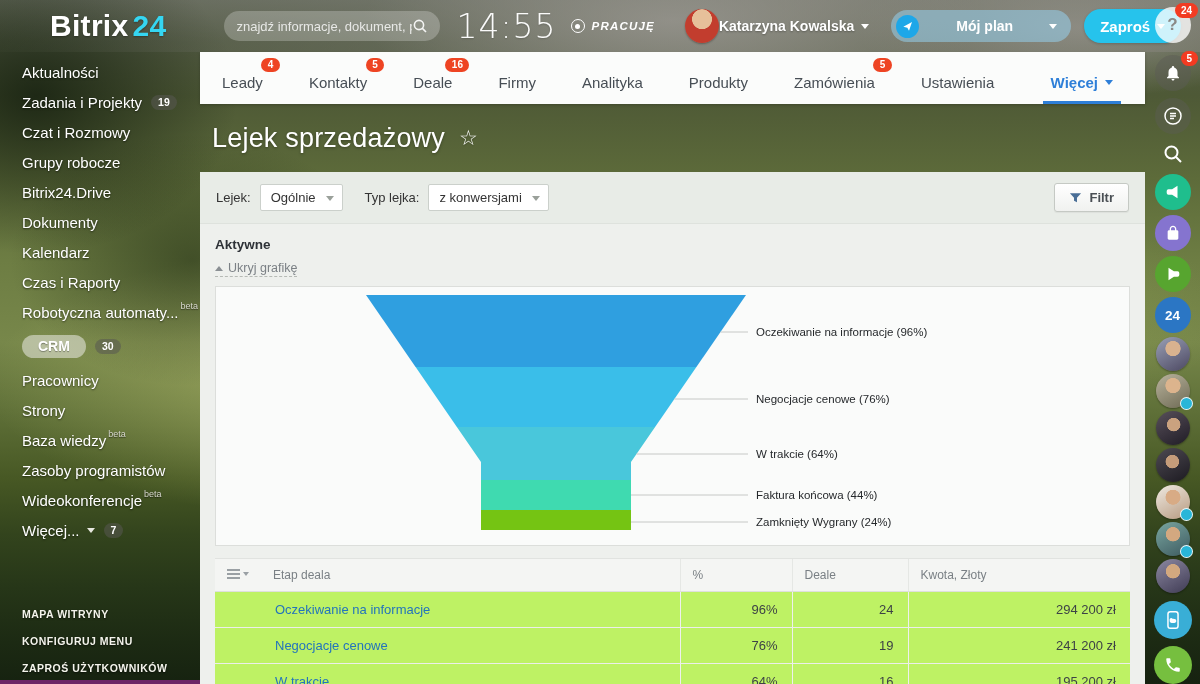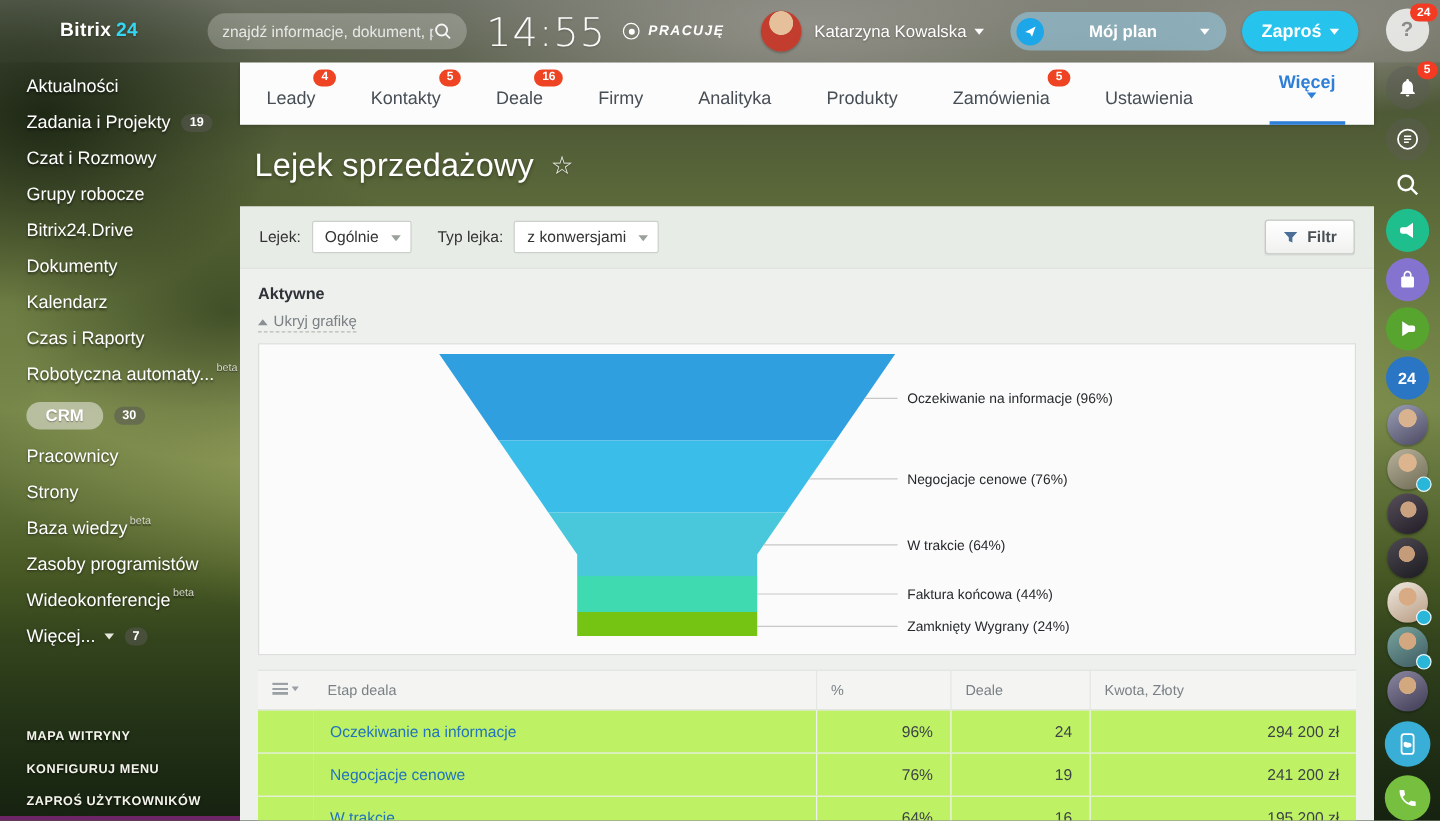--- a/index.html
+++ b/index.html
@@ -17,33 +17,33 @@
       radial-gradient(ellipse 420px 160px at 78% 46%, rgba(165,180,92,0.38), transparent 70%),
       linear-gradient(180deg,#6a6f60 0%,#545c44 6%,#4e5936 14%,#5d6b3a 26%,#6d7d43 38%,#77874a 50%,#5f7038 60%,#475824 70%,#33441d 78%,#263618 86%,#1c2a13 94%,#162210 100%);
   }
 
   
   .topbar { position:absolute; top:0; left:0; right:0; height:52px; z-index:6;
     display:flex; align-items:center; padding-right:70px;
     background:linear-gradient(90deg, rgba(70,80,58,0.15) 0%, rgba(118,120,112,0.4) 32%, rgba(136,135,128,0.55) 58%, rgba(138,136,128,0.45) 100%); }
   .burger { margin-left:18px; width:20px; height:14px; display:flex; flex-direction:column; justify-content:space-between; cursor:pointer; }
   .burger i { display:block; height:2.5px; background:#fff; border-radius:1px; }
-  .logo { margin-left:32px; font-size:16px; font-weight:bold; color:#fff; letter-spacing:0.3px; text-shadow:0 1px 2px rgba(0,0,0,0.3); white-space:nowrap; }
+  .logo { margin-left:32px; font-size:30px; font-weight:bold; color:#fff; letter-spacing:0.3px; text-shadow:0 1px 2px rgba(0,0,0,0.3); white-space:nowrap; }
   .logo .suffix { color:#35d6f2; margin-left:4px; }
   .search { margin-left:58px; width:262px; height:30px; border-radius:16px; background:rgba(255,255,255,0.24);
     display:flex; align-items:center; padding:0 12px; }
   .search input { flex:1; background:transparent; border:none; outline:none; color:#fff; font-size:13px; font-family:"Liberation Sans",sans-serif; }
   .search input::placeholder { color:rgba(255,255,255,0.8); }
   .clock { margin-left:16px; font-size:33px; color:#fff; font-family:"DejaVu Sans",sans-serif; font-weight:200; letter-spacing:1px; opacity:0.97; text-shadow:0 1px 2px rgba(0,0,0,0.2); }
   .status { margin-left:14px; display:flex; align-items:center; gap:7px; color:#fff; font-size:11.5px; letter-spacing:1.2px; font-weight:bold;font-style:italic; }
   .status-dot { width:14px; height:14px; border:1.5px solid #fff; border-radius:50%; display:flex; align-items:center; justify-content:center; }
   .status-dot i { width:5px; height:5px; background:#fff; border-radius:50%; }
   .user { margin-left:30px; display:flex; align-items:center; cursor:pointer; }
   .user-avatar { width:34px; height:34px; border-radius:50%; background:radial-gradient(circle at 50% 30%, #e6c09a 0 33%, #c23d2e 35%); box-shadow:0 1px 2px rgba(0,0,0,0.3); }
-  .user-name { margin-left:11px; color:#fff; font-size:14px; font-weight:normal; text-shadow:0 1px 2px rgba(0,0,0,0.3); white-space:nowrap; }
+  .user-name { color:#fff; font-size:14px; font-weight:bold; text-shadow:0 1px 2px rgba(0,0,0,0.3); white-space:nowrap; }
   .caret { width:0; height:0; border-left:4px solid transparent; border-right:4px solid transparent; border-top:5px solid currentColor; display:inline-block; margin-left:7px; }
   .btn-plan { margin-left:22px; height:32px; border-radius:16px; background:rgba(150,208,236,0.55); color:#fff; font-weight:bold; font-size:14px;
     display:flex; align-items:center; padding:0 14px 0 5px; cursor:pointer; white-space:nowrap;gap:29px; }
   .rocket { width:23px; height:23px; border-radius:50%; background:#1ea7e8; display:flex; align-items:center; justify-content:center; margin-right:8px; }
   .btn-invite { margin-left:13px; height:34px; border-radius:17px; background:#26c3ec; color:#fff; font-weight:bold; font-size:15px;
     display:flex; align-items:center; padding:0 16px; cursor:pointer; box-shadow:0 1px 3px rgba(0,0,0,0.2); white-space:nowrap; }
 
   
   .sidebar { position:absolute; top:52px; left:0; width:200px; bottom:0; z-index:5; padding-top:5px; }
   .side-item { height:30px; display:flex; align-items:center; padding-left:22px; color:#fff; font-size:15px; cursor:pointer;
@@ -55,21 +55,21 @@
   .side-footer { position:absolute; top:548px; left:0; width:200px; }
   .flink { padding:7.5px 0 7.5px 22px; font-size:10.5px; font-weight:bold; color:#f4f4ec; letter-spacing:0.5px; cursor:pointer; text-shadow:0 1px 2px rgba(0,0,0,0.6); }
   .upgrade { position:absolute; top:628px; left:0; width:200px; height:30px; background:#6d2566; display:flex; align-items:center; padding-left:13px;
     color:#fff; font-size:10.5px; font-weight:bold; letter-spacing:0.3px; cursor:pointer; }
 
   
   .main { position:absolute; left:200px; top:52px; width:945px; bottom:0; z-index:4; display:flex; flex-direction:column; }
   .tabstrip { height:52px; background:#fbfcfb; display:flex; align-items:stretch; padding:0 28px 0 22px; box-shadow:0 1px 3px rgba(0,0,0,0.22); flex:none; }
   .tab { position:relative; display:flex; align-items:center; margin-right:46px; font-size:15px; color:#474e55; cursor:pointer; padding-top:8px; white-space:nowrap; }
   .tab-badge { position:absolute; top:6px; right:-17px; background:#ee4423; color:#fff; font-size:10px; font-weight:bold; border-radius:9px; padding:2px 6.5px; line-height:1; }
-  .tab.active { color:#2e7fd8; margin-left:auto; margin-right:4px; font-weight:bold;flex-direction:column; }
+  .tab.active { color:#2e7fd8; margin-left:auto; margin-right:4px; font-weight:bold; }
   .tab.active::after { content:''; position:absolute; left:-8px; right:-8px; bottom:0; height:3px; background:#2e7fd8; }
   .titlebar { height:68px; display:flex; align-items:center; padding-left:12px; flex:none; }
   .page-title { font-size:27px; color:#fff; font-weight:normal; text-shadow:0 1px 3px rgba(0,0,0,0.35); letter-spacing:0.2px; }
   .star { color:#fff; font-size:21px; margin-left:14px; opacity:0.95; cursor:pointer; text-shadow:0 1px 2px rgba(0,0,0,0.3); }
 
   .panel { flex:1; background:#eef0ed; display:flex; flex-direction:column; overflow:hidden; }
   .filterbar { height:52px; background:#e8ece7; border-bottom:1px solid #dee2dd; display:flex; align-items:center; padding:0 16px; flex:none; }
   .flabel { font-size:13px; color:#333; margin-right:9px; }
   .select { position:relative; background:#fff; border:1px solid #cbd0cb; border-radius:2px; padding:5px 26px 5px 10px; font-size:13px; color:#333; margin-right:22px; cursor:pointer; white-space:nowrap; }
   .select .caret { position:absolute; right:8px; top:11px; color:#9aa09a; }

